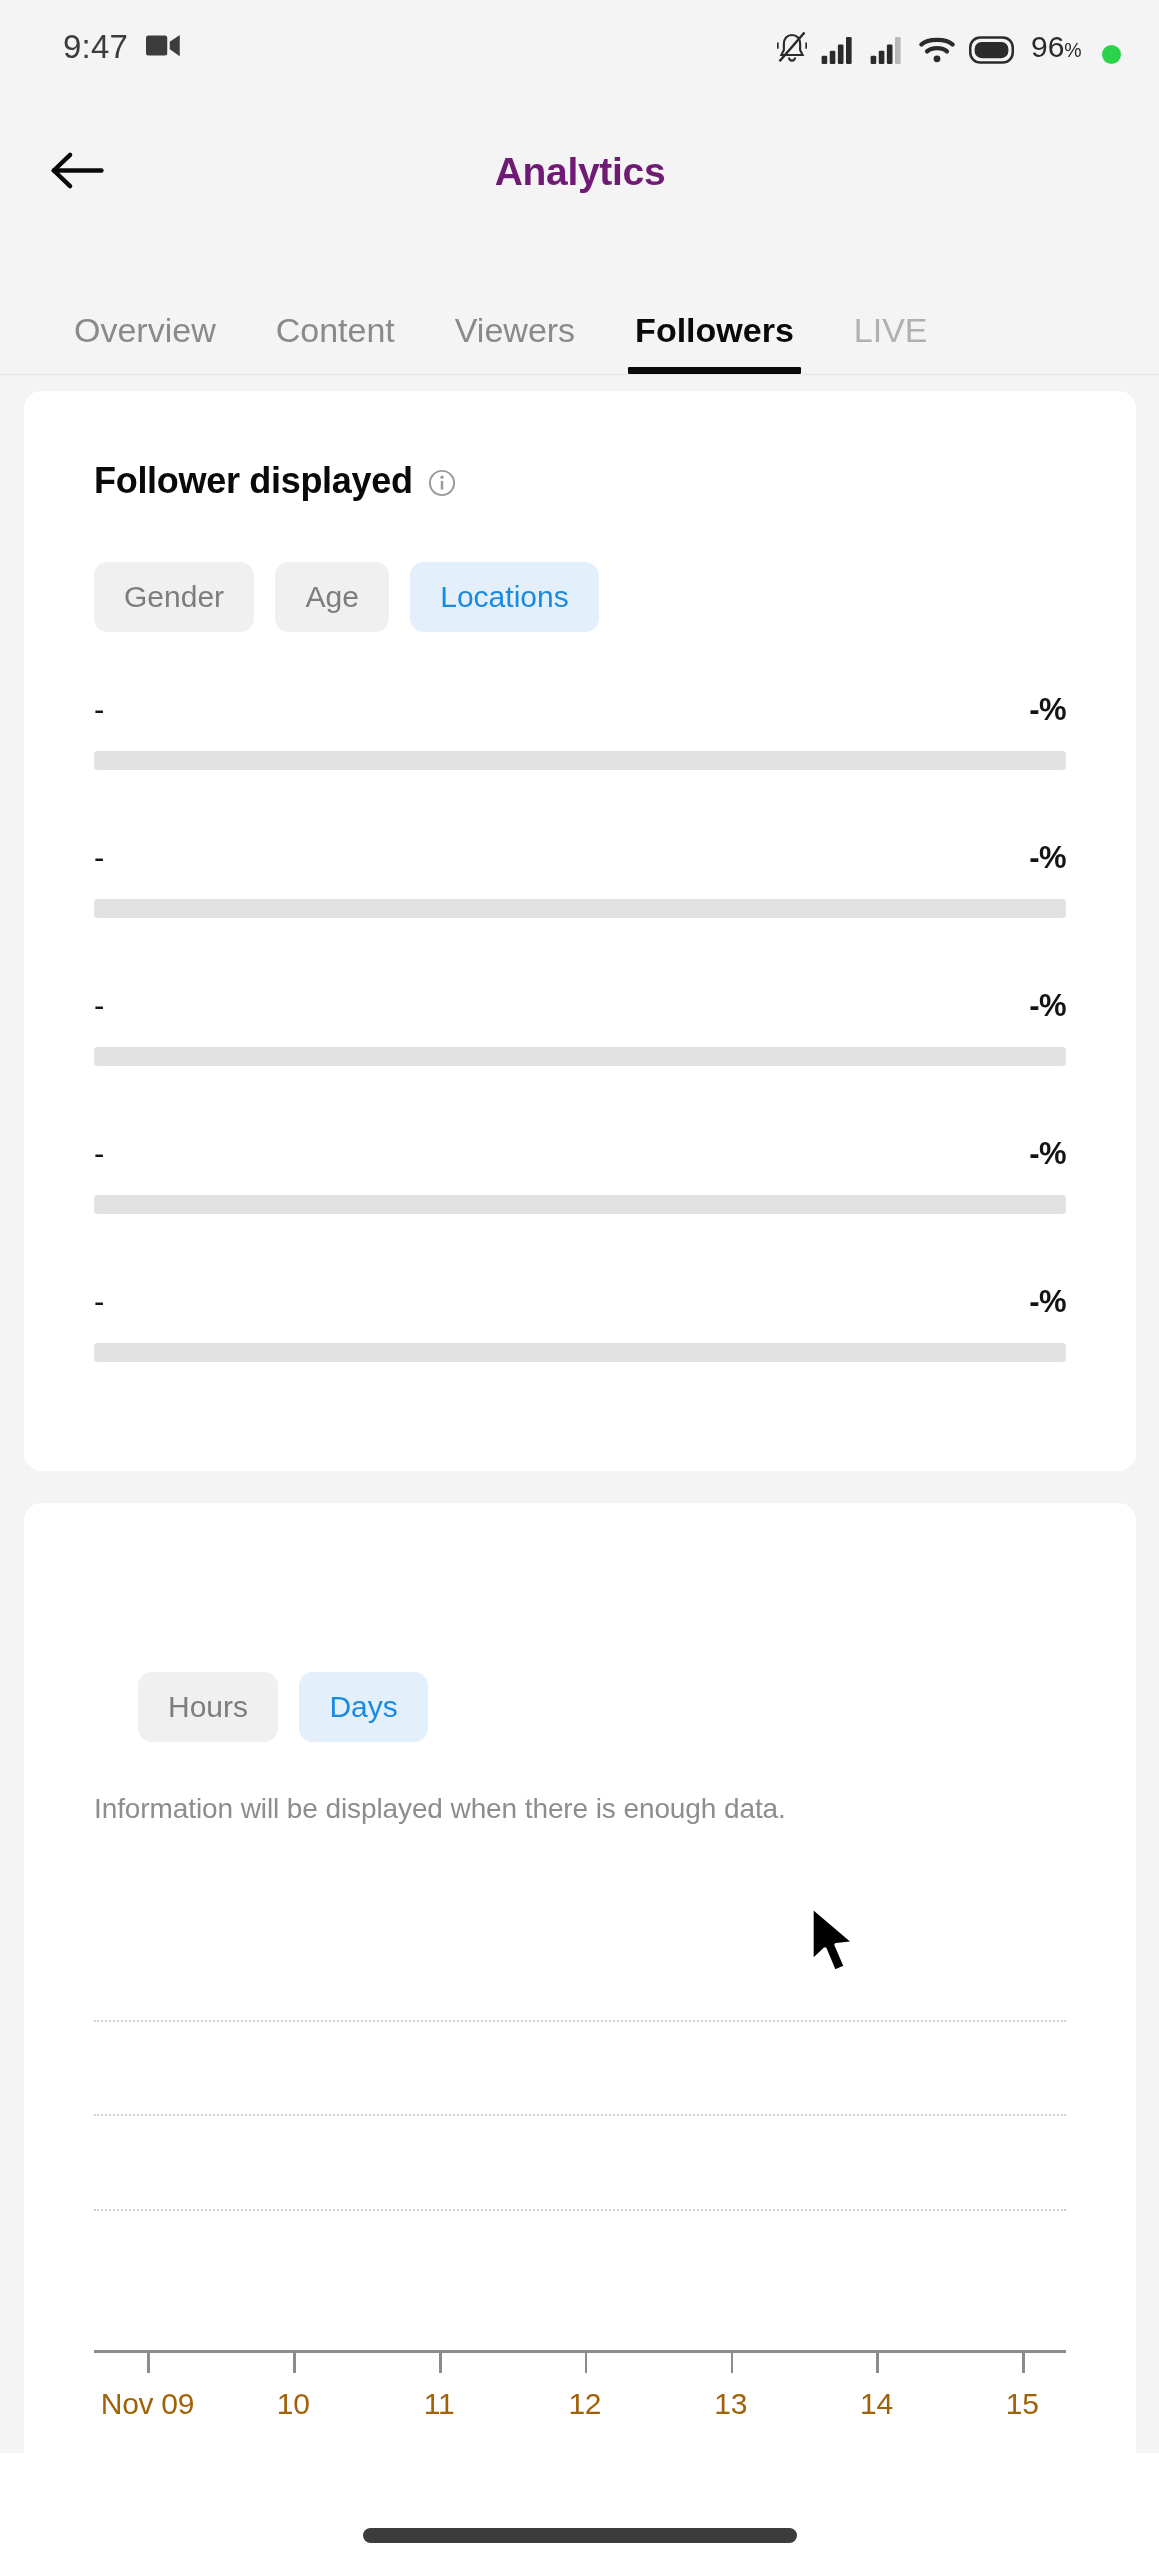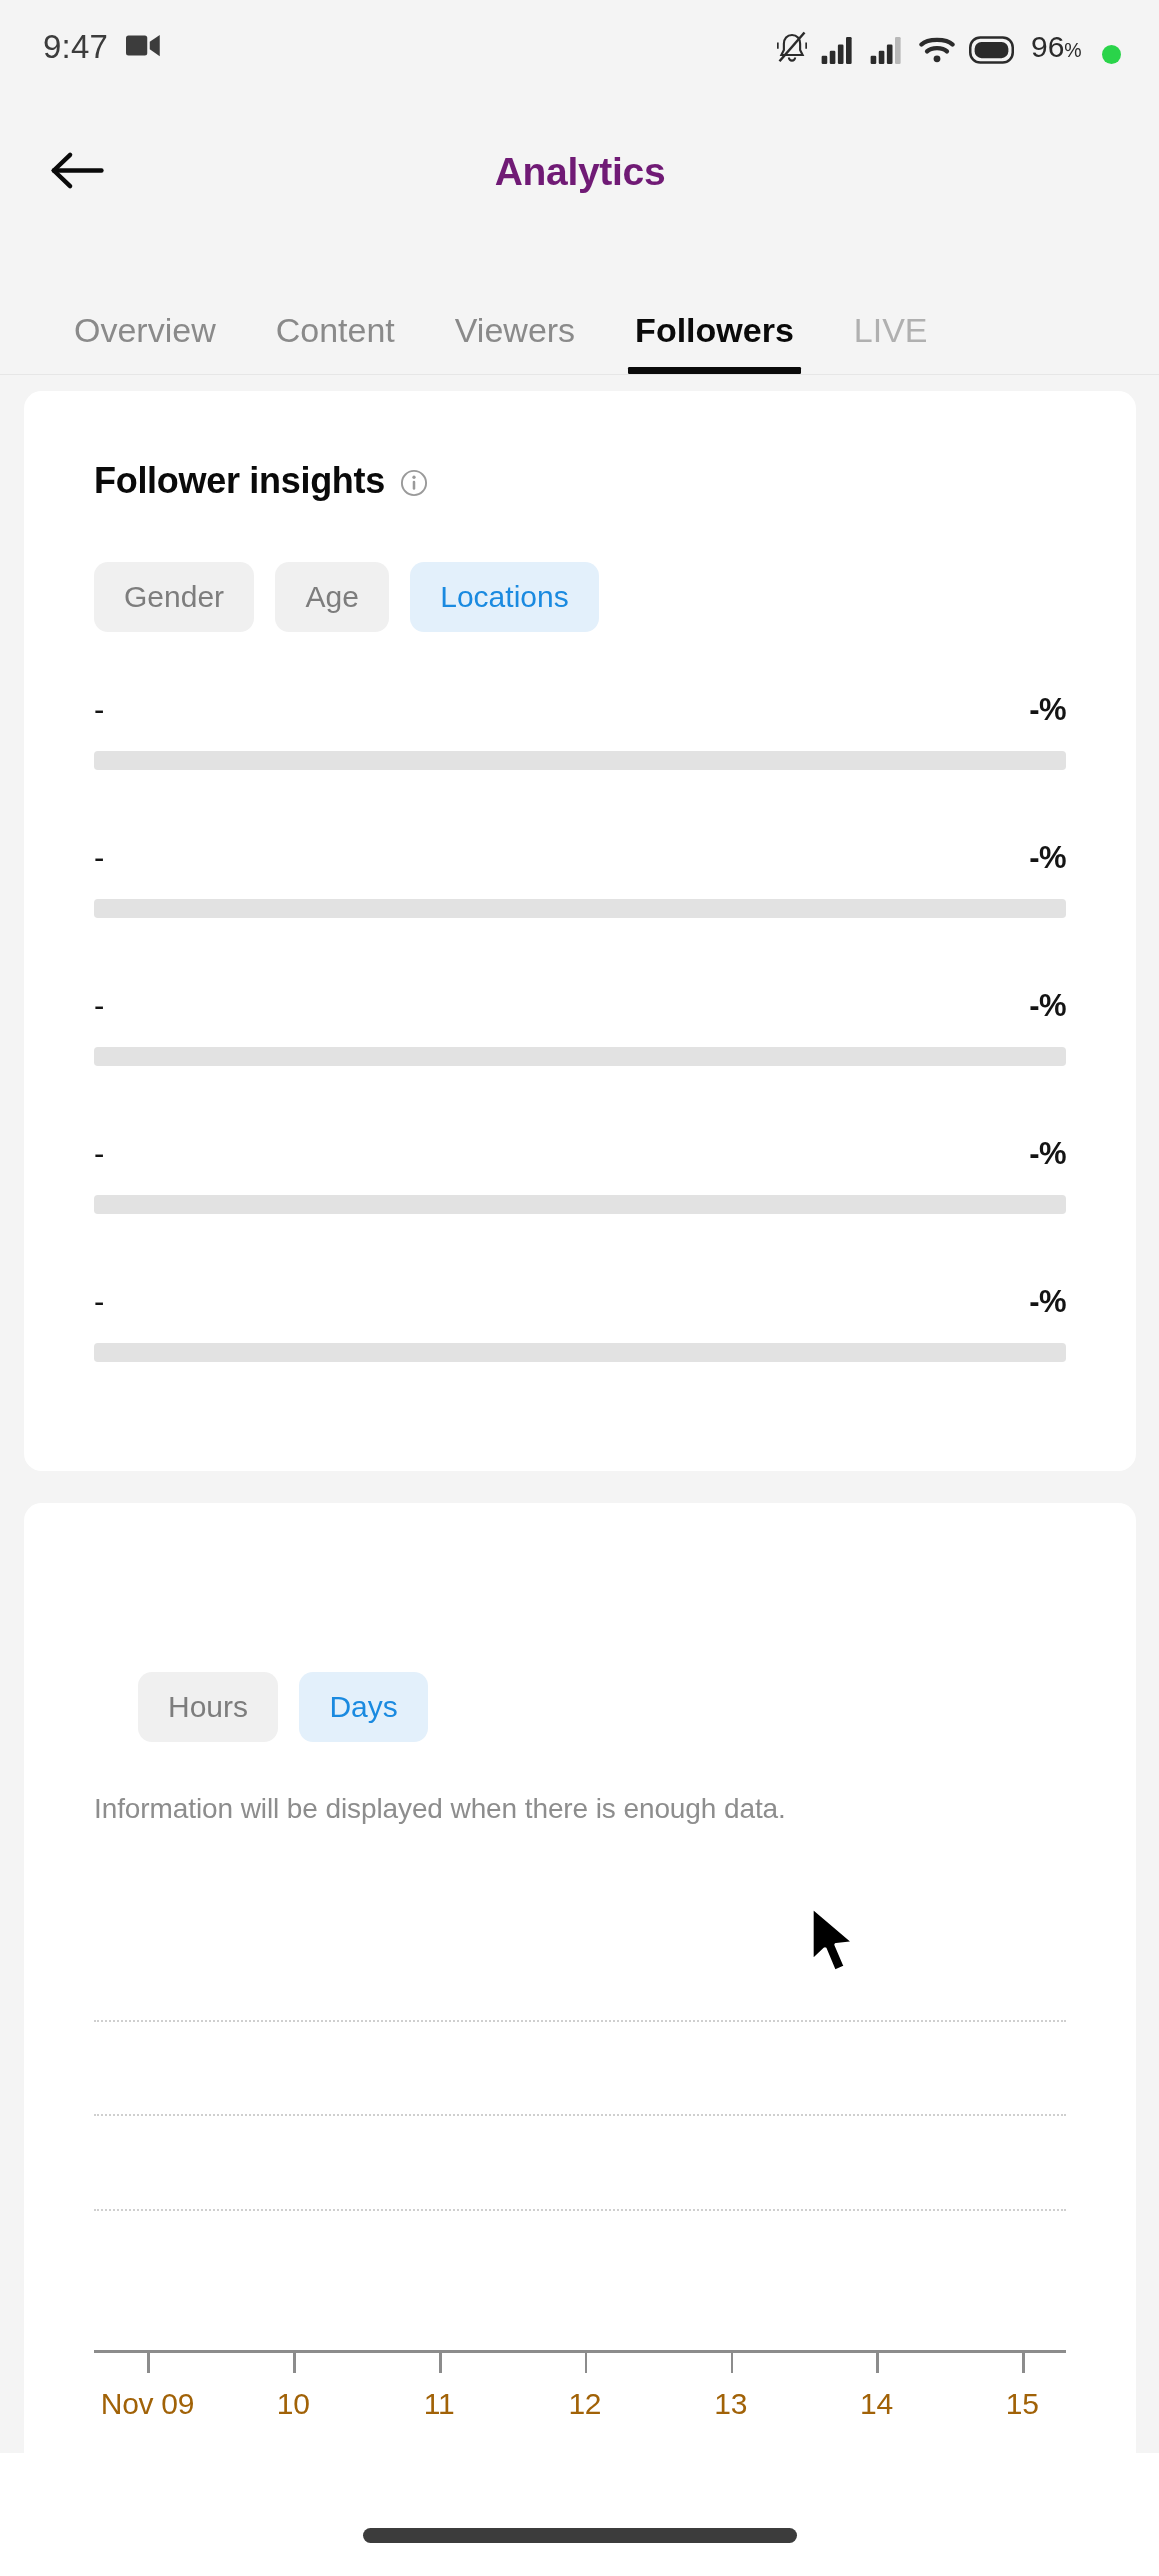--- a/index.html
+++ b/index.html
@@ -36,20 +36,21 @@
   .status-left {
     display: flex;
     align-items: center;
     gap: 17.6px;
   }
   .status-time {
     font-size: 33px;
     font-weight: 400;
     color: #3c3c3c;
     letter-spacing: 0.2px;
+    margin-left: 20px;
   }
   .cam-icon { display: block; }
 
   .status-right {
     display: flex;
     align-items: flex-end;
     gap: 14px;
   }
   .status-right svg { display: block; }
   .battery-pct {
@@ -377,21 +378,21 @@
     <div class="tab">Overview</div>
     <div class="tab">Content</div>
     <div class="tab">Viewers</div>
     <div class="tab active">Followers</div>
     <div class="tab cut">LIVE</div>
   </div>
 
   <div class="card" id="card-follower-insights">
 
     <div class="card-head" style="position:absolute; left:70px; top:69px;">
-      <span class="card-title">Follower insights</span>
+      <span class="card-title">Follower displayed</span>
       <span class="info-icon">
         <svg width="28" height="28" viewBox="0 0 44 44">
           <circle cx="22" cy="22" r="19" fill="none" stroke="#9a9a9a" stroke-width="3"></circle>
           <circle cx="22" cy="13" r="2.6" fill="#9a9a9a"></circle>
           <rect x="20" y="18.5" width="4" height="14" rx="2" fill="#9a9a9a"></rect>
         </svg>
       </span>
     </div>
 
     <div class="chip-row" style="position:absolute; left:70px; top:171px;">

